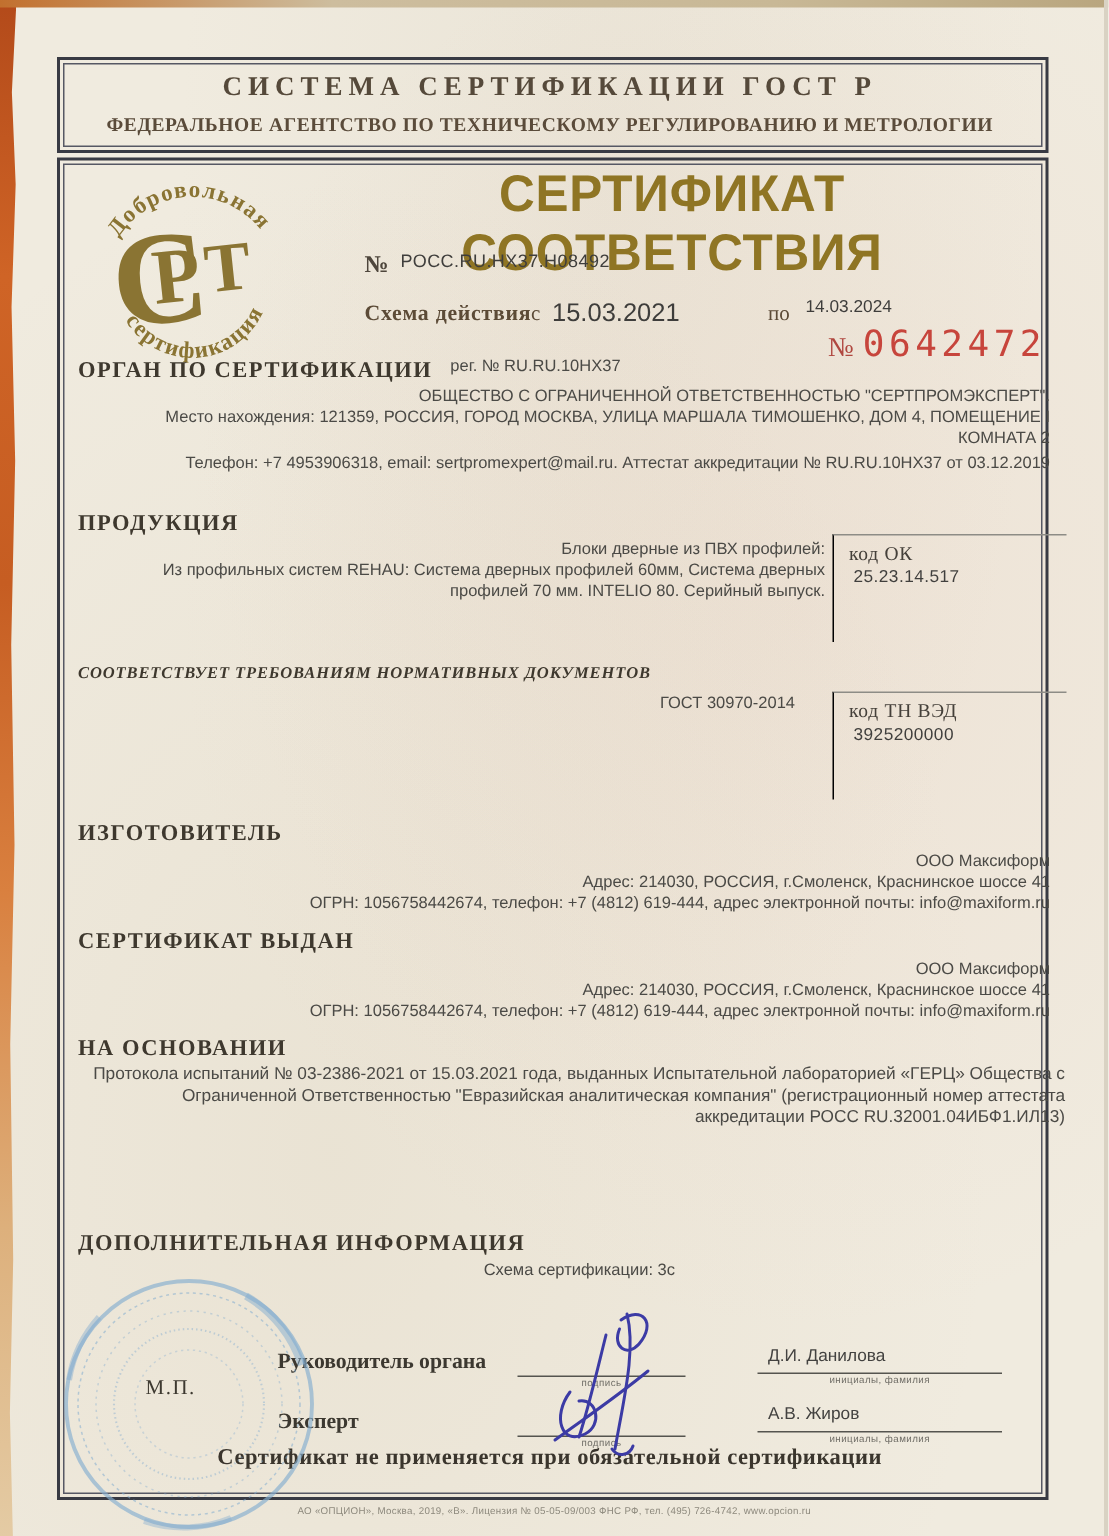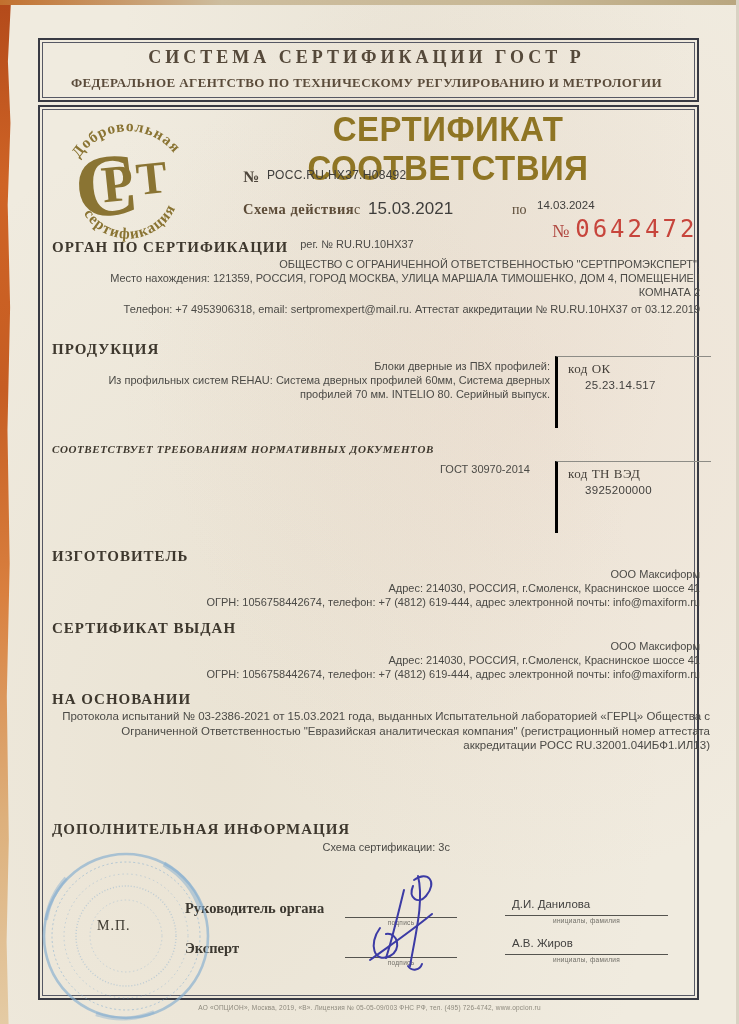--- a/index.html
+++ b/index.html
@@ -63,24 +63,24 @@
   .reg-note{font-family:"Liberation Sans",sans-serif;font-weight:normal;font-size:11px;letter-spacing:0;
     color:#4b4a46;margin-left:12px;vertical-align:4px;}
 
   #organ-heading{top:238px;}
   #organ-lines{top:257px;width:650px;}
   #organ-lines .gap{margin-top:3px;}
 
   #production-heading{top:341px;}
   #production-lines{top:359px;width:500px;}
 
-  .code-box{position:absolute;left:555px;width:156px;border-top:1px solid #8d8c86;border-left:3px solid #000000;
+  .code-box{position:absolute;left:555px;width:156px;border-top:1px solid #8d8c86;border-left:1px solid #000000;
     padding:4px 0 0 10px;box-sizing:border-box;}
   .code-box .cb-label{font-family:"Liberation Serif",serif;font-size:13px;color:#45403a;letter-spacing:0.5px;}
-  .code-box .cb-value{font-size:11.5px;color:#403f3d;margin-top:2px;margin-left:17px;letter-spacing:0.3px;}
+  .code-box .cb-value{font-size:11.5px;color:#403f3d;margin-top:2px;margin-left:3px;letter-spacing:0.3px;}
   #code-ok-box{top:356px;height:72px;}
   #code-tn-box{top:461px;height:72px;}
 
   #conformity-heading{top:443px;font-size:11px;letter-spacing:0.6px;font-style:italic;}
   #conformity-lines{top:462px;width:480px;}
 
   #manufacturer-heading{top:548px;}
   #manufacturer-lines{top:567px;width:650px;}
 
   #issued-heading{top:620px;}
@@ -262,15 +262,16 @@
     <g fill="none" stroke="#3c3ba5" stroke-width="2" stroke-linecap="round">
       <path d="M 62,10 C 76,0 86,12 74,26 C 66,35 56,28 61,16"></path>
       <path d="M 66,6 C 72,30 64,62 58,96"></path>
       <path d="M 52,20 C 46,44 40,70 34,88"></path>
       <path d="M 28,58 C 16,74 22,94 38,86 C 50,80 46,62 34,64"></path>
       <path d="M 18,90 C 40,74 58,62 80,44"></path>
       <path d="M 56,96 C 60,102 68,100 70,94"></path>
     </g>
   </svg>
 
+  <div id="footer-note">Сертификат не применяется при обязательной сертификации</div>
   <div id="print-line">АО «ОПЦИОН», Москва, 2019, «В».  Лицензия № 05-05-09/003 ФНС РФ, тел. (495) 726-4742, www.opcion.ru</div>
 
 </div>
 
 </body></html>

